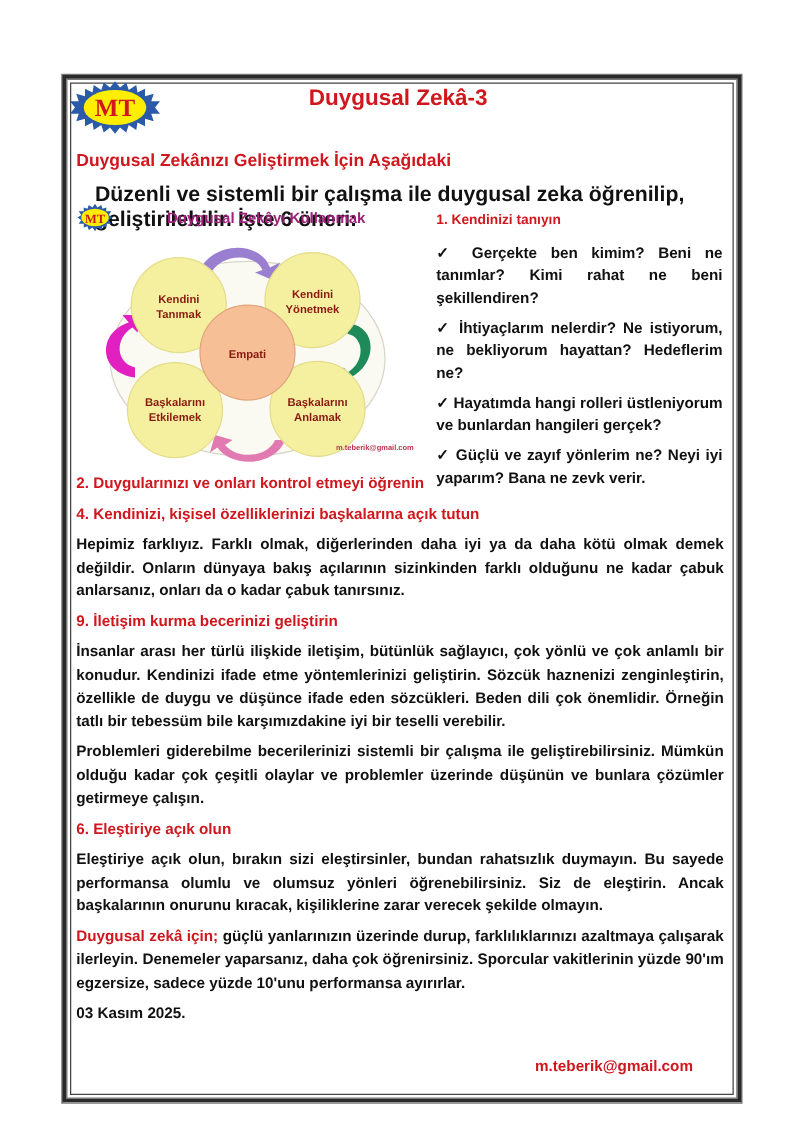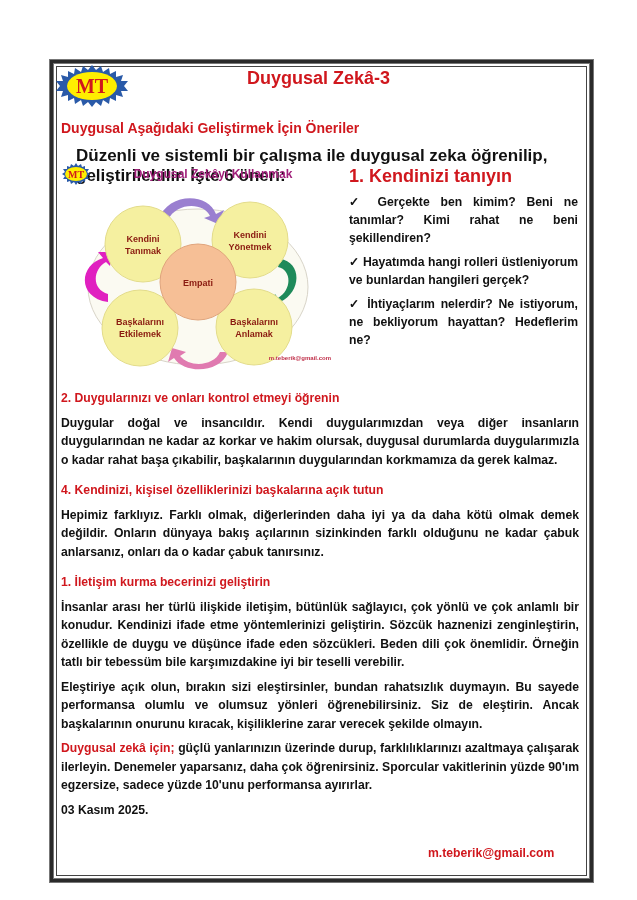--- a/index.html
+++ b/index.html
@@ -11,45 +11,45 @@
   .frame-inner { position: absolute; left: 3px; top: 3px; right: 3px; bottom: 3px;
                  border: 1px solid #444; }
   .logo { position: absolute; left: 56px; top: 65px; width: 72px; height: 42px; }
   .title { position: absolute; left: 0; right: 0; top: 68px; text-align: center;
            font-weight: bold; font-size: 18px; color: #d0171d; }
   .sub { position: absolute; left: 61px; top: 120px; font-weight: bold; font-size: 14px; color: #d0171d; }
   .intro { position: absolute; left: 76px; top: 146px; font-weight: bold; font-size: 17px; }
   .diagram { position: absolute; left: 58px; top: 162px; width: 285px; height: 212px; }
   .right-col { position: absolute; left: 349px; top: 167px; width: 229px; font-weight: bold;
                font-size: 12.2px; line-height: 18px; text-align: justify; }
-  .right-col h3 { margin: 0 0 8px 0; color: #d0171d; font-size: 18px; }
+  .right-col h3 { margin: 0 0 8px 0; color: #d0171d; font-size: 11px; }
   .right-col p { margin: 0 0 6px 0; }
   .body-area { position: absolute; left: 61px; top: 377px; width: 518px; font-weight: bold;
                font-size: 12.2px; line-height: 18.5px; }
-  .body-area h3 { margin: 12px 0 6px 0; color: #d0171d; font-size: 12.2px; }
+  .body-area h3 { margin: 0 0 6px 0; color: #d0171d; font-size: 12.2px; }
   .body-area p { margin: 0 0 6px 0; text-align: justify; }
   .red { color: #d0171d; margin-top: 37px; }
   .sig { margin-top: 2px; }
   .email { position: absolute; left: 428px; top: 846px; font-weight: bold; font-size: 12.2px; color: #d0171d; }
 </style>
 </head>
 <body>
 
 <div class="frame">
     <div class="frame-inner"></div>
   </div>
 
 <svg class="logo" viewBox="0 0 72 42">
   <polygon fill="#2a5aa8" points="36,0 40,5 45,1 47,7 53,3 54,9 60,6 60,12 67,10 65,16 72,16 68,21 72,26 65,26 67,32 60,30 60,36 54,33 53,39 47,35 45,41 40,37 36,42 32,37 27,41 25,35 19,39 18,33 12,36 12,30 5,32 7,26 0,26 4,21 0,16 7,16 5,10 12,12 12,6 18,9 19,3 25,7 27,1 32,5"></polygon>
   <ellipse cx="36" cy="21" rx="25" ry="14" fill="#ffee00"></ellipse>
   <text x="36" y="28" text-anchor="middle" font-family="Liberation Serif, serif" font-weight="bold" font-size="20" fill="#d0171d">MT</text>
 </svg>
 
 <div class="title">Duygusal Zekâ-3</div>
-<div class="sub">Duygusal Aşağıdaki Geliştirmek İçin Öneriler</div>
+<div class="sub">Duygusal Zekânızı Geliştirmek İçin Aşağıdaki</div>
 <div class="intro">Düzenli ve sistemli bir çalışma ile duygusal zeka öğrenilip, geliştirilebilir. İşte 6 öneri:</div>
 
 <svg class="diagram" viewBox="0 0 285 212">
   <g>
     <polygon fill="#2a5aa8" points="18,1 20,4 23,2 24,5 27,4 27,7 31,7 29,10 32,12 29,14 31,17 27,17 27,20 24,19 23,22 20,20 18,23 16,20 13,22 12,19 9,20 9,17 5,17 7,14 4,12 7,10 5,7 9,7 9,4 12,5 13,2 16,4"></polygon>
     <ellipse cx="18" cy="12" rx="11" ry="7" fill="#ffee00"></ellipse>
     <text x="18" y="16" text-anchor="middle" font-family="Liberation Serif, serif" font-weight="bold" font-size="10" fill="#d0171d">MT</text>
   </g>
   <text x="155" y="16" text-anchor="middle" font-family="Liberation Sans, sans-serif" font-weight="bold" font-size="12" fill="#a0207a">Duygusal Zekâyı Kullanmak</text>
 
@@ -76,30 +76,32 @@
     <text x="82" y="163">Başkalarını</text>
     <text x="82" y="175">Etkilemek</text>
     <text x="140" y="124">Empati</text>
   </g>
   <text x="273" y="198" text-anchor="end" font-family="Liberation Sans, sans-serif" font-weight="bold" font-size="6" fill="#c0304a">m.teberik@gmail.com</text>
 </svg>
 
 <div class="right-col">
   <h3>1. Kendinizi tanıyın</h3>
   <p>✓ Gerçekte ben kimim? Beni ne tanımlar? Kimi rahat ne beni şekillendiren?</p>
+  <p>✓ İhtiyaçlarım nelerdir? Ne istiyorum, ne bekliyorum hayattan? Hedeflerim ne?</p>
   <p>✓ Hayatımda hangi rolleri üstleniyorum ve bunlardan hangileri gerçek?</p>
-  <p>✓ İhtiyaçlarım nelerdir? Ne istiyorum, ne bekliyorum hayattan? Hedeflerim ne?</p>
+  <p>✓ Güçlü ve zayıf yönlerim ne? Neyi iyi yaparım? Bana ne zevk verir.</p>
 </div>
 
 <div class="body-area">
   <h3>2. Duygularınızı ve onları kontrol etmeyi öğrenin</h3>
-  <p>Duygular doğal ve insancıldır. Kendi duygularımızdan veya diğer insanların duygularından ne kadar az korkar ve hakim olursak, duygusal durumlarda duygularımızla o kadar rahat başa çıkabilir, başkalarının duygularından korkmamıza da gerek kalmaz.</p>
   <h3>4. Kendinizi, kişisel özelliklerinizi başkalarına açık tutun</h3>
   <p>Hepimiz farklıyız. Farklı olmak, diğerlerinden daha iyi ya da daha kötü olmak demek değildir. Onların dünyaya bakış açılarının sizinkinden farklı olduğunu ne kadar çabuk anlarsanız, onları da o kadar çabuk tanırsınız.</p>
-  <h3>1. İletişim kurma becerinizi geliştirin</h3>
+  <h3>9. İletişim kurma becerinizi geliştirin</h3>
   <p>İnsanlar arası her türlü ilişkide iletişim, bütünlük sağlayıcı, çok yönlü ve çok anlamlı bir konudur. Kendinizi ifade etme yöntemlerinizi geliştirin. Sözcük haznenizi zenginleştirin, özellikle de duygu ve düşünce ifade eden sözcükleri. Beden dili çok önemlidir. Örneğin tatlı bir tebessüm bile karşımızdakine iyi bir teselli verebilir.</p>
+  <p>Problemleri giderebilme becerilerinizi sistemli bir çalışma ile geliştirebilirsiniz. Mümkün olduğu kadar çok çeşitli olaylar ve problemler üzerinde düşünün ve bunlara çözümler getirmeye çalışın.</p>
+  <h3>6. Eleştiriye açık olun</h3>
   <p>Eleştiriye açık olun, bırakın sizi eleştirsinler, bundan rahatsızlık duymayın. Bu sayede performansa olumlu ve olumsuz yönleri öğrenebilirsiniz. Siz de eleştirin. Ancak başkalarının onurunu kıracak, kişiliklerine zarar verecek şekilde olmayın.</p>
   <p><span class="red">Duygusal zekâ için;</span><span> güçlü yanlarınızın üzerinde durup, farklılıklarınızı azaltmaya çalışarak ilerleyin. Denemeler yaparsanız, daha çok öğrenirsiniz. Sporcular vakitlerinin yüzde 90'ım egzersize, sadece yüzde 10'unu performansa ayırırlar.</span></p>
   <div class="sig">03 Kasım 2025.</div>
 
 </div>
 
 <div class="email">m.teberik@gmail.com</div>
 
 </body></html>

